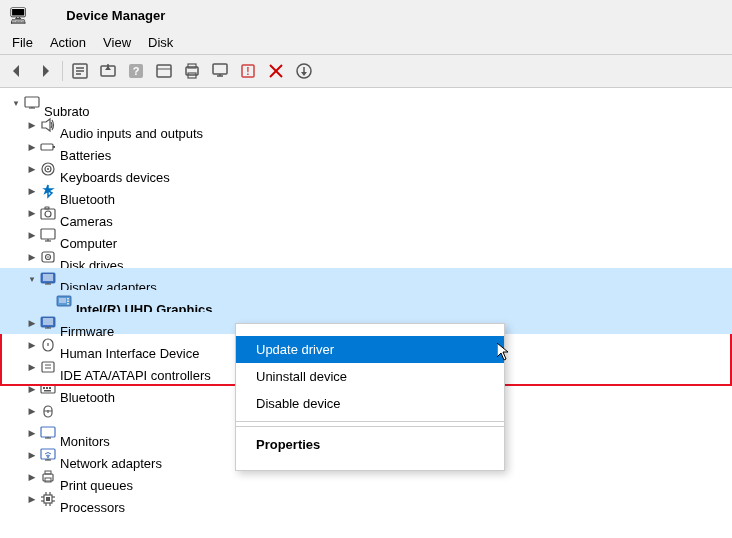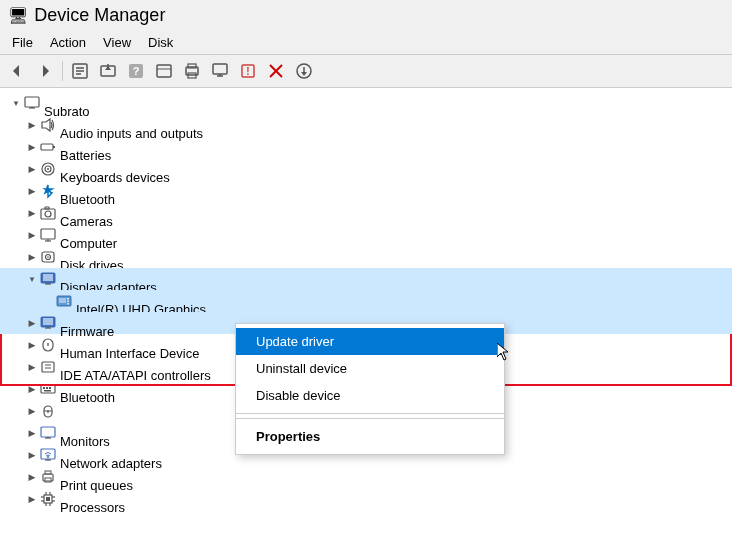--- a/index.html
+++ b/index.html
@@ -13,22 +13,23 @@
     }
     .title-bar {
       background: #f0f0f0;
       height: 30px;
       display: flex;
       align-items: center;
       padding: 0 8px;
       gap: 6px;
     }
     .title-bar-text {
-      font-size: 18px;
-      font-weight: normal;
+      font-size: 13px;
+      font-weight: bold;
+      margin-left: 32px;
     }
     .menu-bar {
       background: #f0f0f0;
       height: 24px;
       display: flex;
       align-items: center;
       padding: 0 4px;
       gap: 1px;
     }
     .menu-item {
@@ -101,32 +102,32 @@
       align-items: center;
       justify-content: center;
       flex-shrink: 0;
     }
     .item-label {
       font-size: 13px;
       margin-top: 16px;
     }
     .indent-1 { padding-left: 8px; }
     .indent-2 { padding-left: 24px; }
-    .indent-3 { padding-left: 40px; }
+    .indent-3 { padding-left: 40px; font-weight: bold; }
     
     .context-menu {
       position: absolute;
       left: 235px;
       top: 235px;
       background: white;
       border: 1px solid #ccc;
       box-shadow: 3px 3px 8px rgba(0,0,0,0.2);
       width: 270px;
       z-index: 100;
-      padding: 4px 0;
+      padding: 12px 0;
     }
     .context-menu-item {
       padding: 6px 20px;
       cursor: pointer;
       font-size: 13px;
     }
     .context-menu-item.active {
       background: #0078d4;
       color: white;
     }

